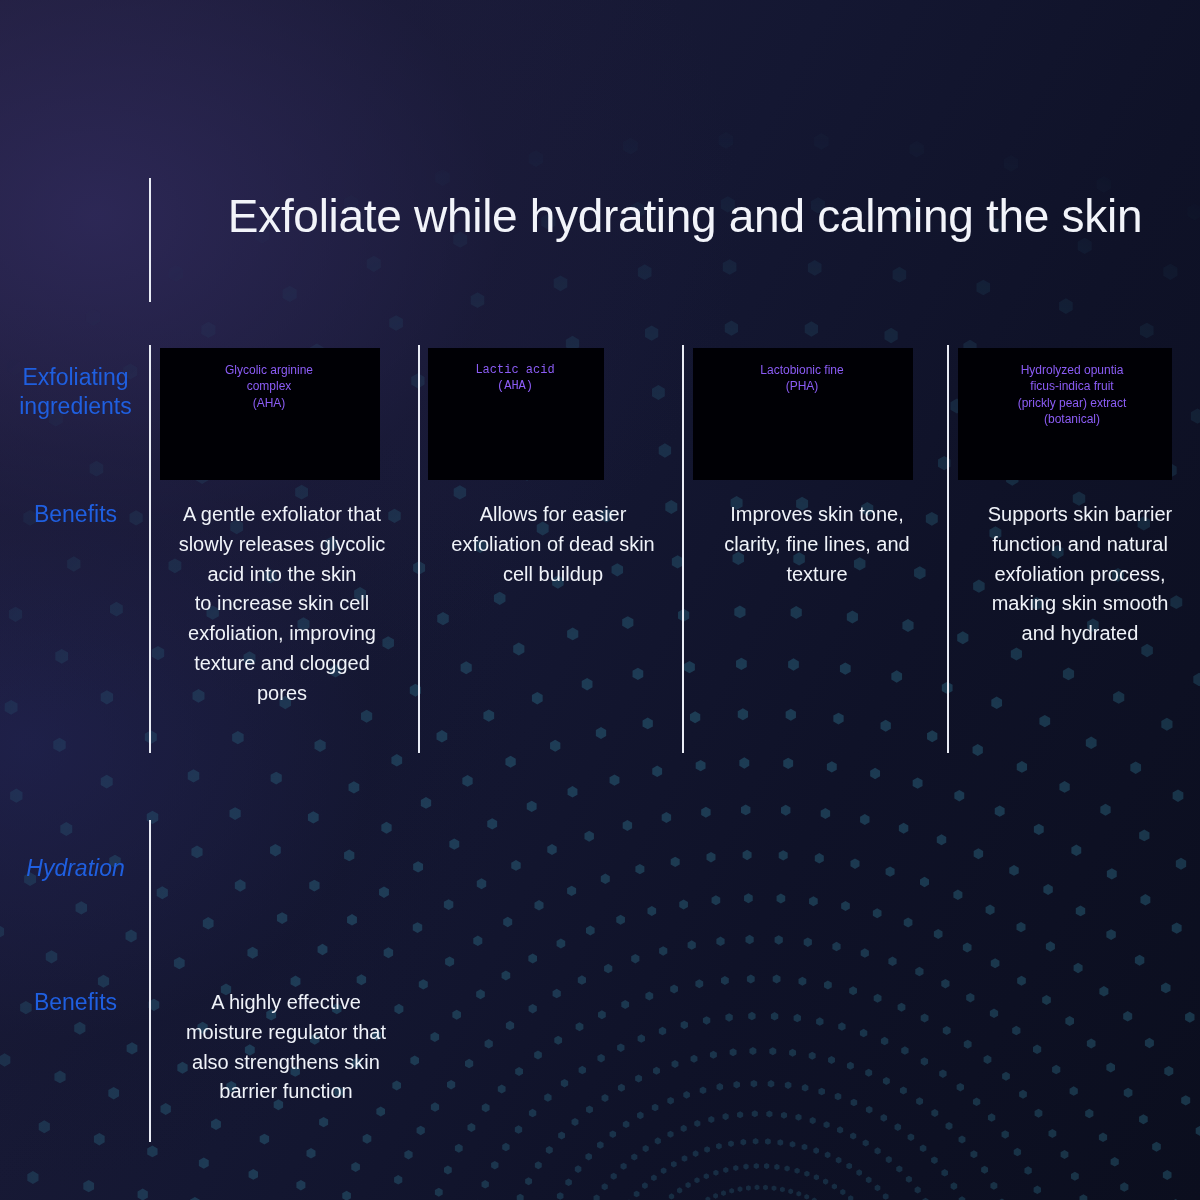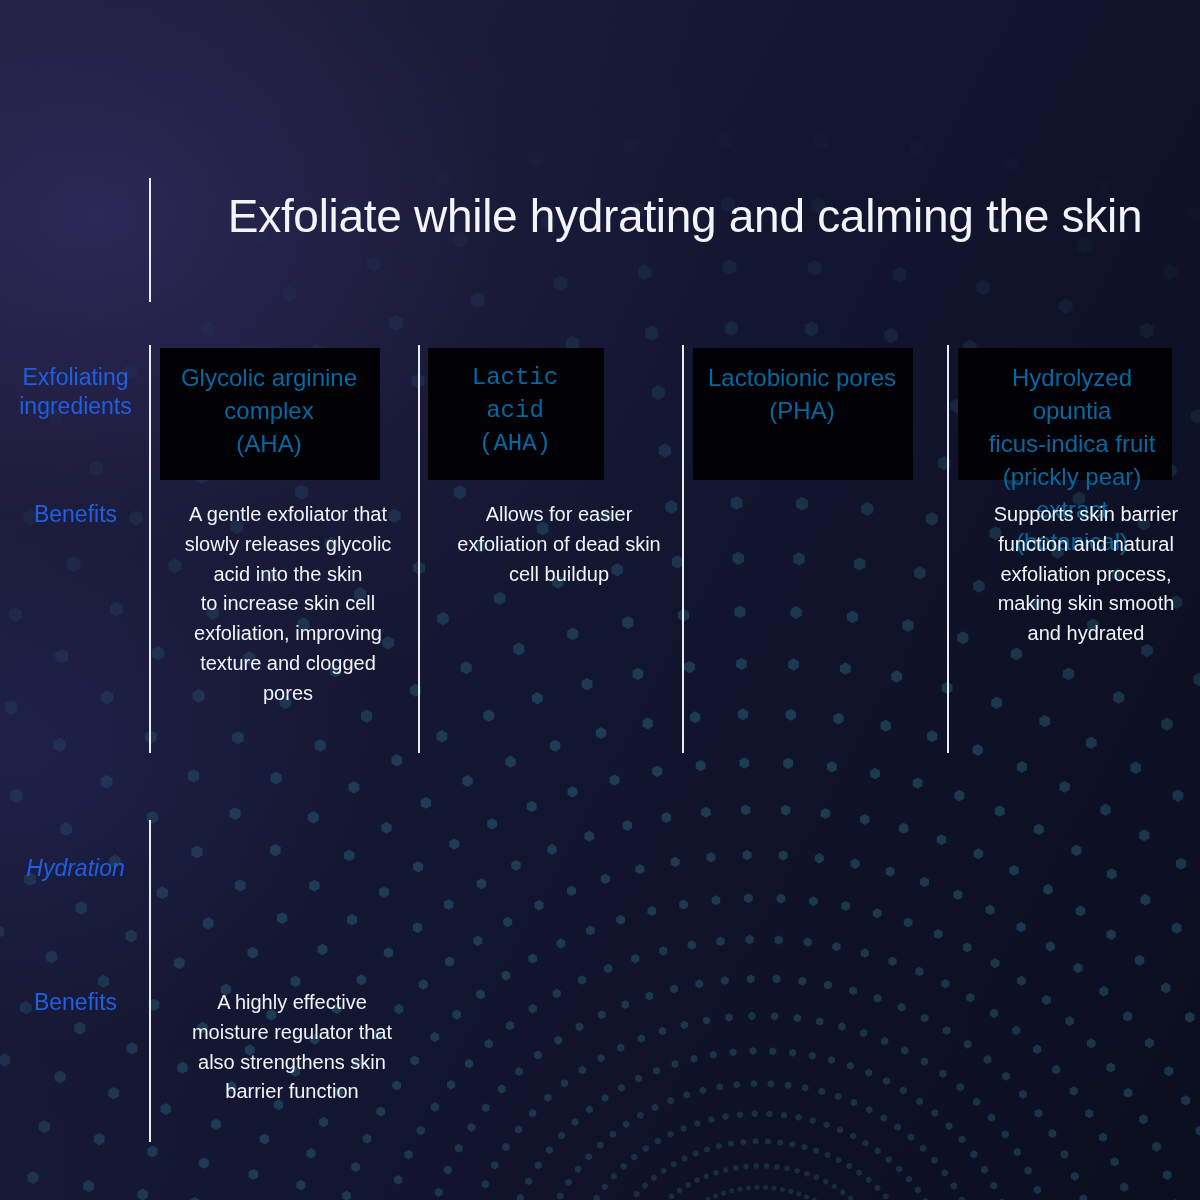--- a/index.html
+++ b/index.html
@@ -87,35 +87,34 @@
     line-height: 1.25;
     font-weight: 400;
     white-space: pre-line;
     left: 8px;
     width: 135px;
   }
 
   .card {
     position: absolute;
     background: #000005;
-    color: #0369a1;
-    font-size: 24px;
+    color: #8b5cf6;
+    font-size: 12px;
     line-height: 1.37;
     padding: 14px 16px 14px 14px;
     box-sizing: border-box;
     white-space: pre-line;
   }
 
   .benefit {
     position: absolute;
     color: #f0f3f9;
     font-size: 20px;
     line-height: 1.49;
     white-space: pre-line;
-    margin-left: 6px;
   }
 
   
   .c1 { left: 160px;  width: 220px; }
   .c2 { left: 428px;  width: 176px; font-family: Liberation Mono, monospace; }
   .c3 { left: 693px;  width: 220px; }
   .c4 { left: 958px;  width: 214px; padding-left: 30px; }
 
   .card-ex { top: 3px; height: 132px; }
   .ben-ex  { top: 155px; width: 232px; }
@@ -868,37 +867,40 @@
 
     <div class="rowlabel" style="top:18px;">Exfoliating
 ingredients</div>
     <div class="rowlabel" style="top:155px;">Benefits</div>
 
     <div class="card card-ex c1">Glycolic arginine
 complex
 (AHA)</div>
     <div class="card card-ex c2">Lactic acid
 (AHA)</div>
-    <div class="card card-ex c3">Lactobionic pores
+    <div class="card card-ex c3">Lactobionic fine
 (PHA)</div>
     <div class="card card-ex c4">Hydrolyzed opuntia
 ficus-indica fruit
 (prickly pear) extract
 (botanical)</div>
 
     <div class="benefit ben-ex ben-c1">A gentle exfoliator that
 slowly releases glycolic
 acid into the skin
 to increase skin cell
 exfoliation, improving
 texture and clogged
 pores</div>
     <div class="benefit ben-ex ben-c2">Allows for easier
 exfoliation of dead skin
 cell buildup</div>
+    <div class="benefit ben-ex ben-c3">Improves skin tone,
+clarity, fine lines, and
+texture</div>
     <div class="benefit ben-ex ben-c4">Supports skin barrier
 function and natural
 exfoliation process,
 making skin smooth
 and hydrated</div>
   </div>
 
   <div class="section" id="section-hydration">
 
     <div class="col-rule" style="left:149px; height:322px;"></div>

